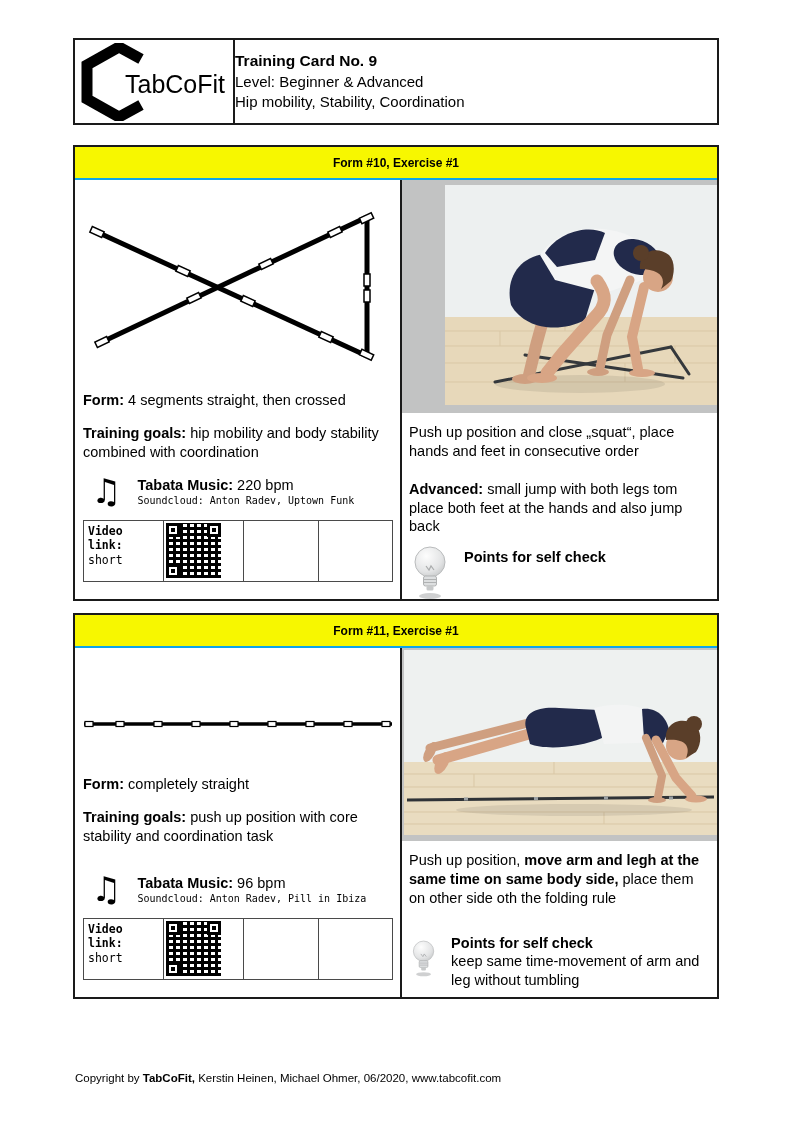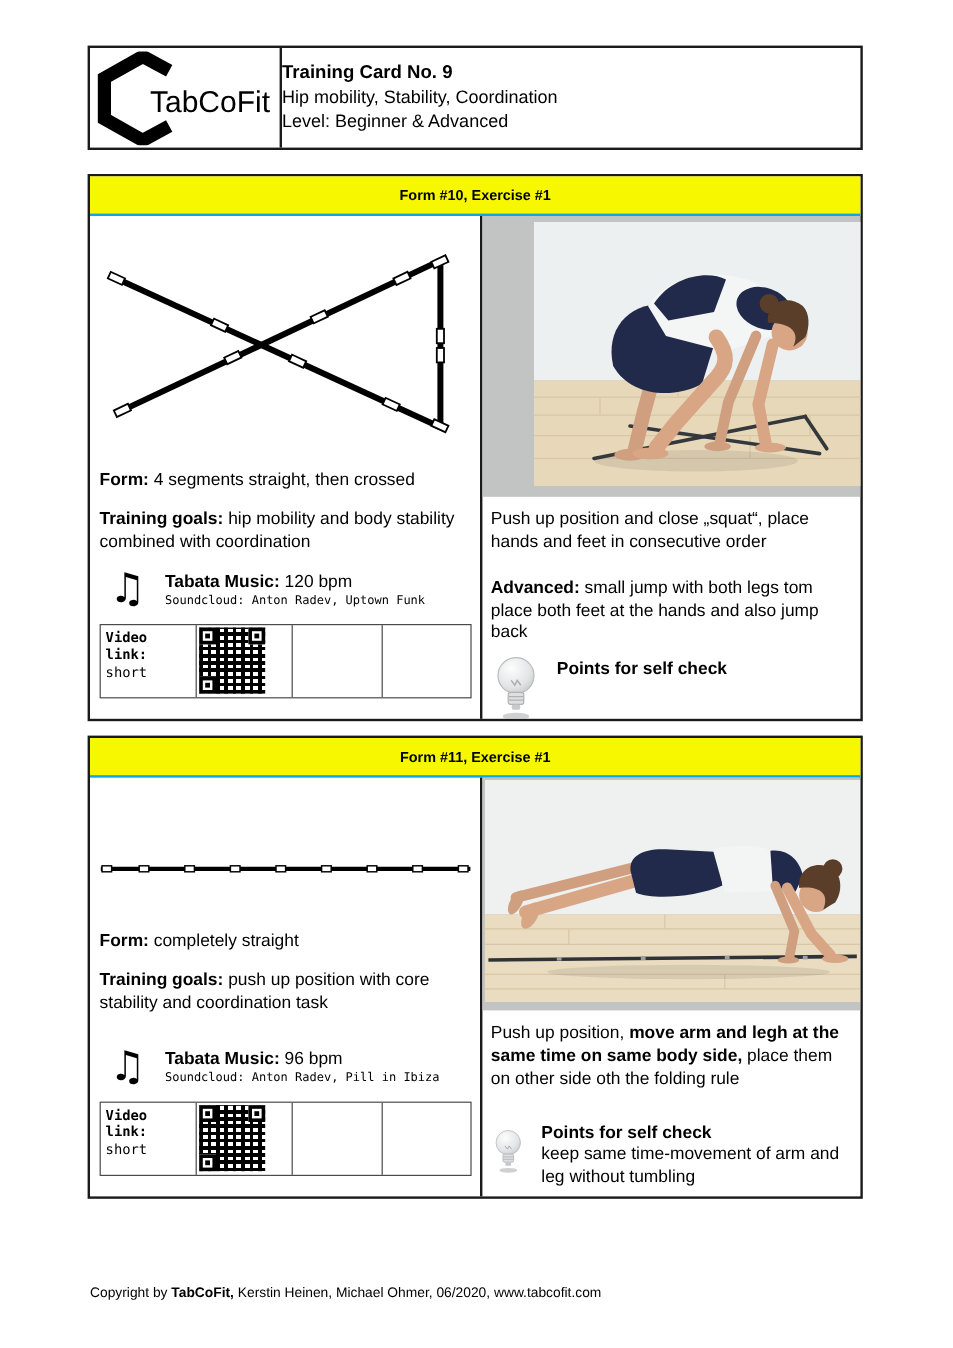--- a/index.html
+++ b/index.html
@@ -86,22 +86,22 @@
 
   <div class="header">
     <div class="logo-cell">
       <svg width="150" height="78" viewBox="0 0 150 78">
         <polyline points="62,16 40,4 8,22 8,56 40,74 62,62" fill="none" stroke="#000" stroke-width="11"></polyline>
         <text x="46" y="50" font-size="25" font-family="Liberation Sans, sans-serif" fill="#000">TabCoFit</text>
       </svg>
     </div>
     <div class="header-text">
       <div class="header-title">Training Card No. 9</div>
+      <div>Level: Beginner &amp; Advanced</div>
       <div>Hip mobility, Stability, Coordination</div>
-      <div>Level: Beginner &amp; Advanced</div>
     </div>
   </div>
 
   <div class="section" id="section1">
     <div class="section-title">Form #10, Exercise #1</div>
     <div class="section-body">
       <div class="left-col">
 
         <svg class="diagram1" width="312" height="172" viewBox="0 0 312 172">
           <g stroke="#000" stroke-width="5" fill="none">
@@ -129,21 +129,21 @@
           <b>Form:</b><span>  4 segments straight, then crossed</span>
         </div>
 
         <div class="goals-line">
           <b>Training goals:</b><span> hip mobility and body stability combined with coordination</span>
         </div>
 
         <div class="music">
           <span class="music-note">♫</span>
           <span>
-            <span class="music-title"><b>Tabata Music:</b><span class="music-bpm"> 120 bpm</span></span>
+            <span class="music-title"><b>Tabata Music:</b><span class="music-bpm"> 220 bpm</span></span>
             <div class="music-source">Soundcloud: Anton Radev, Uptown Funk</div>
           </span>
         </div>
 
         <div class="video-table">
           <div class="vt-cell vt-label">
             <b>Video link:</b><br>
             <span>short</span>
           </div>
           <div class="vt-cell vt-qr">

